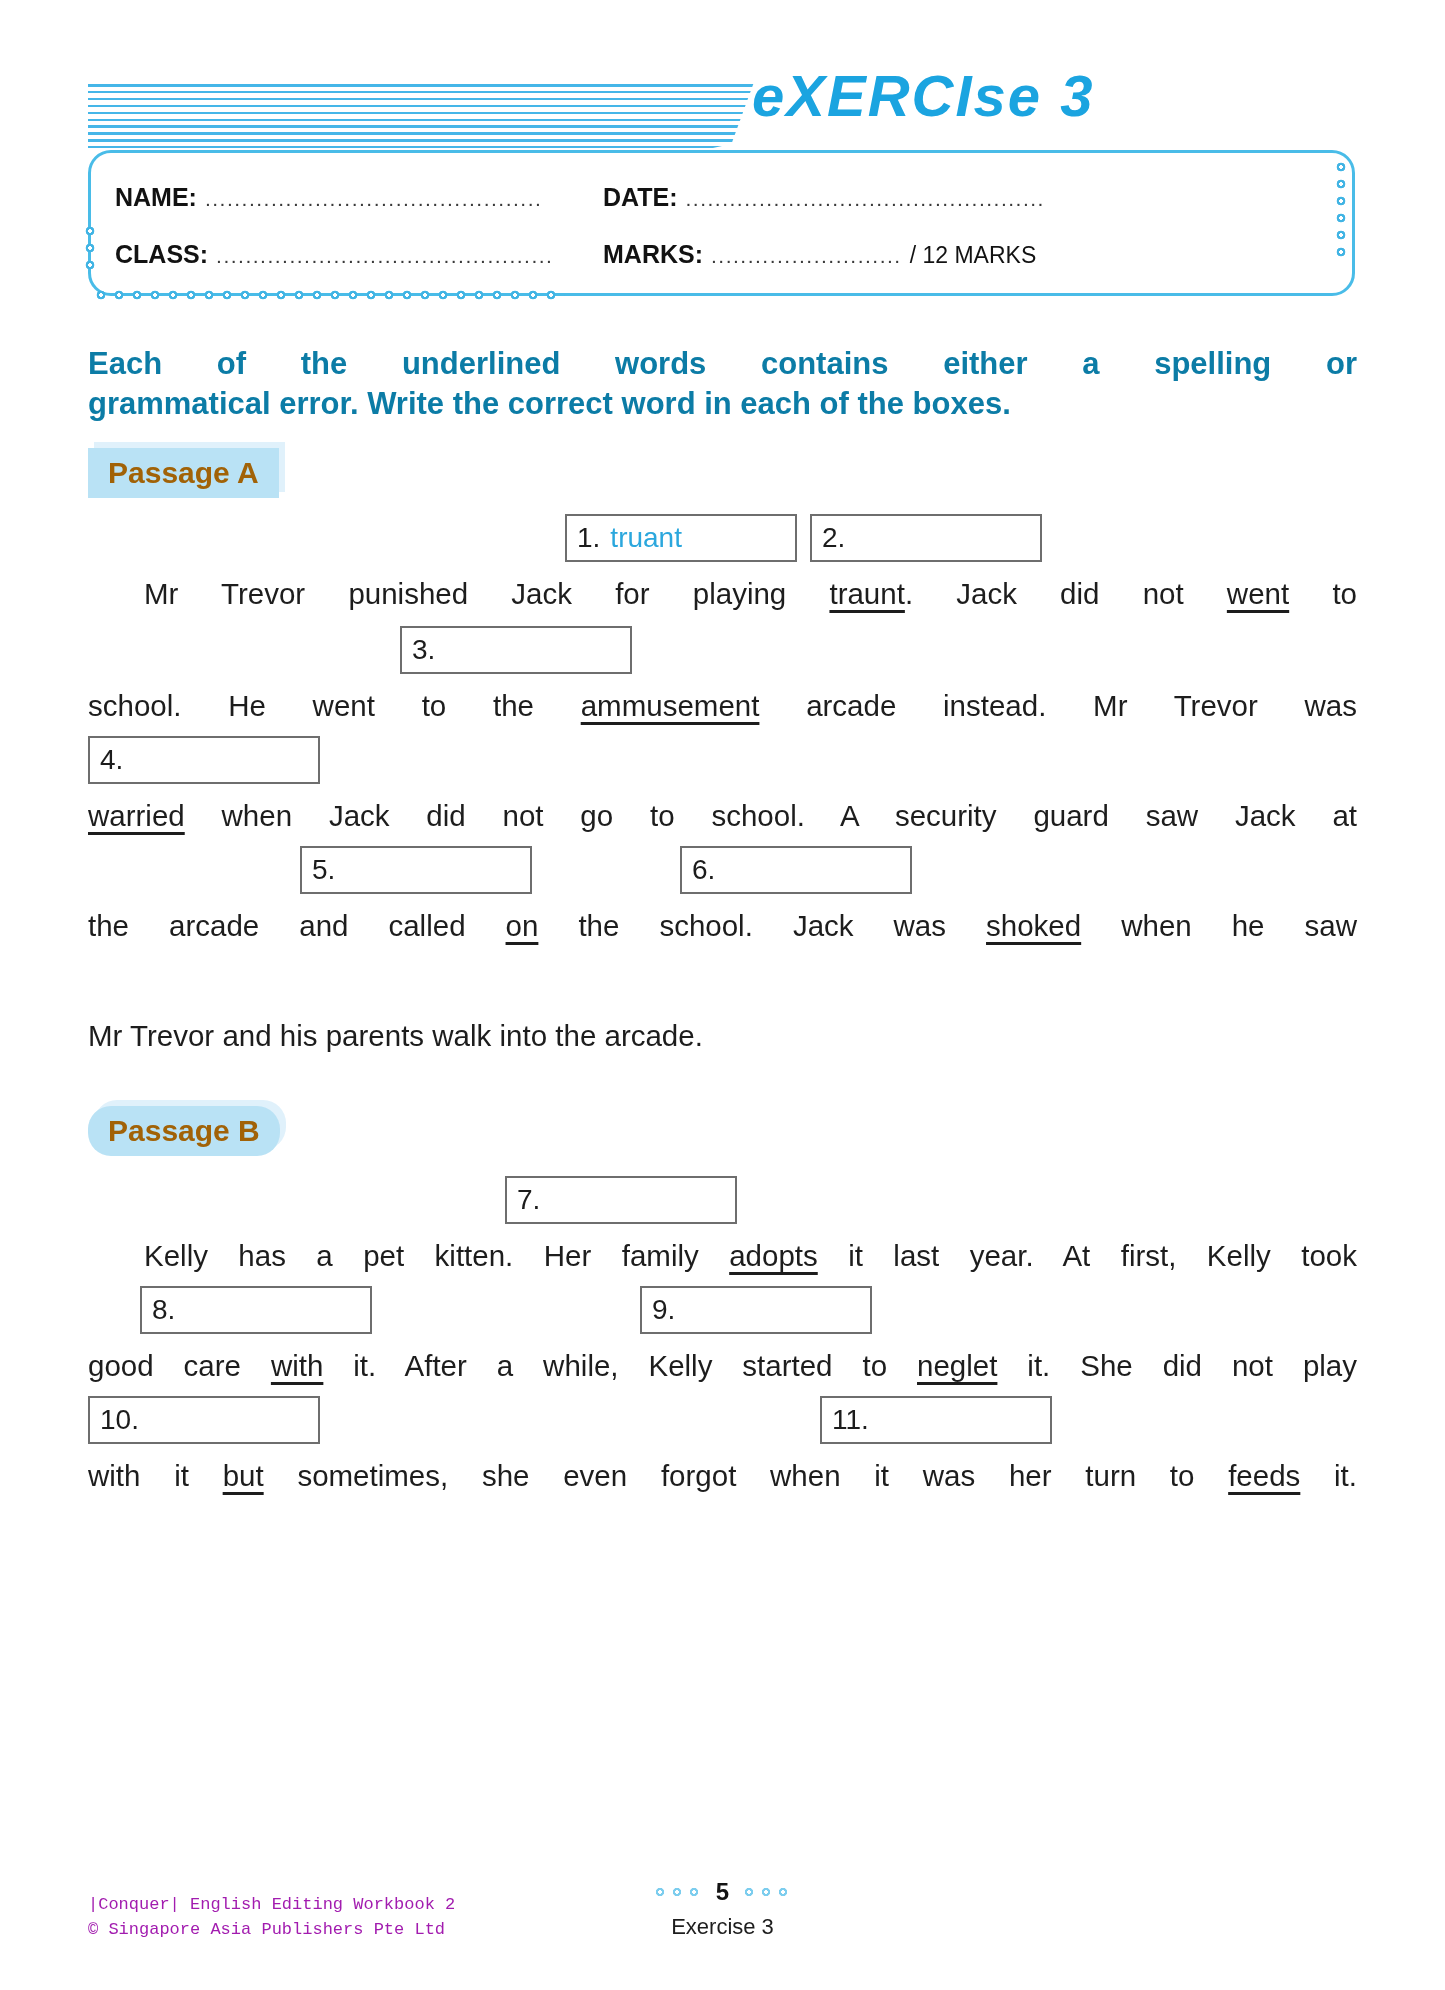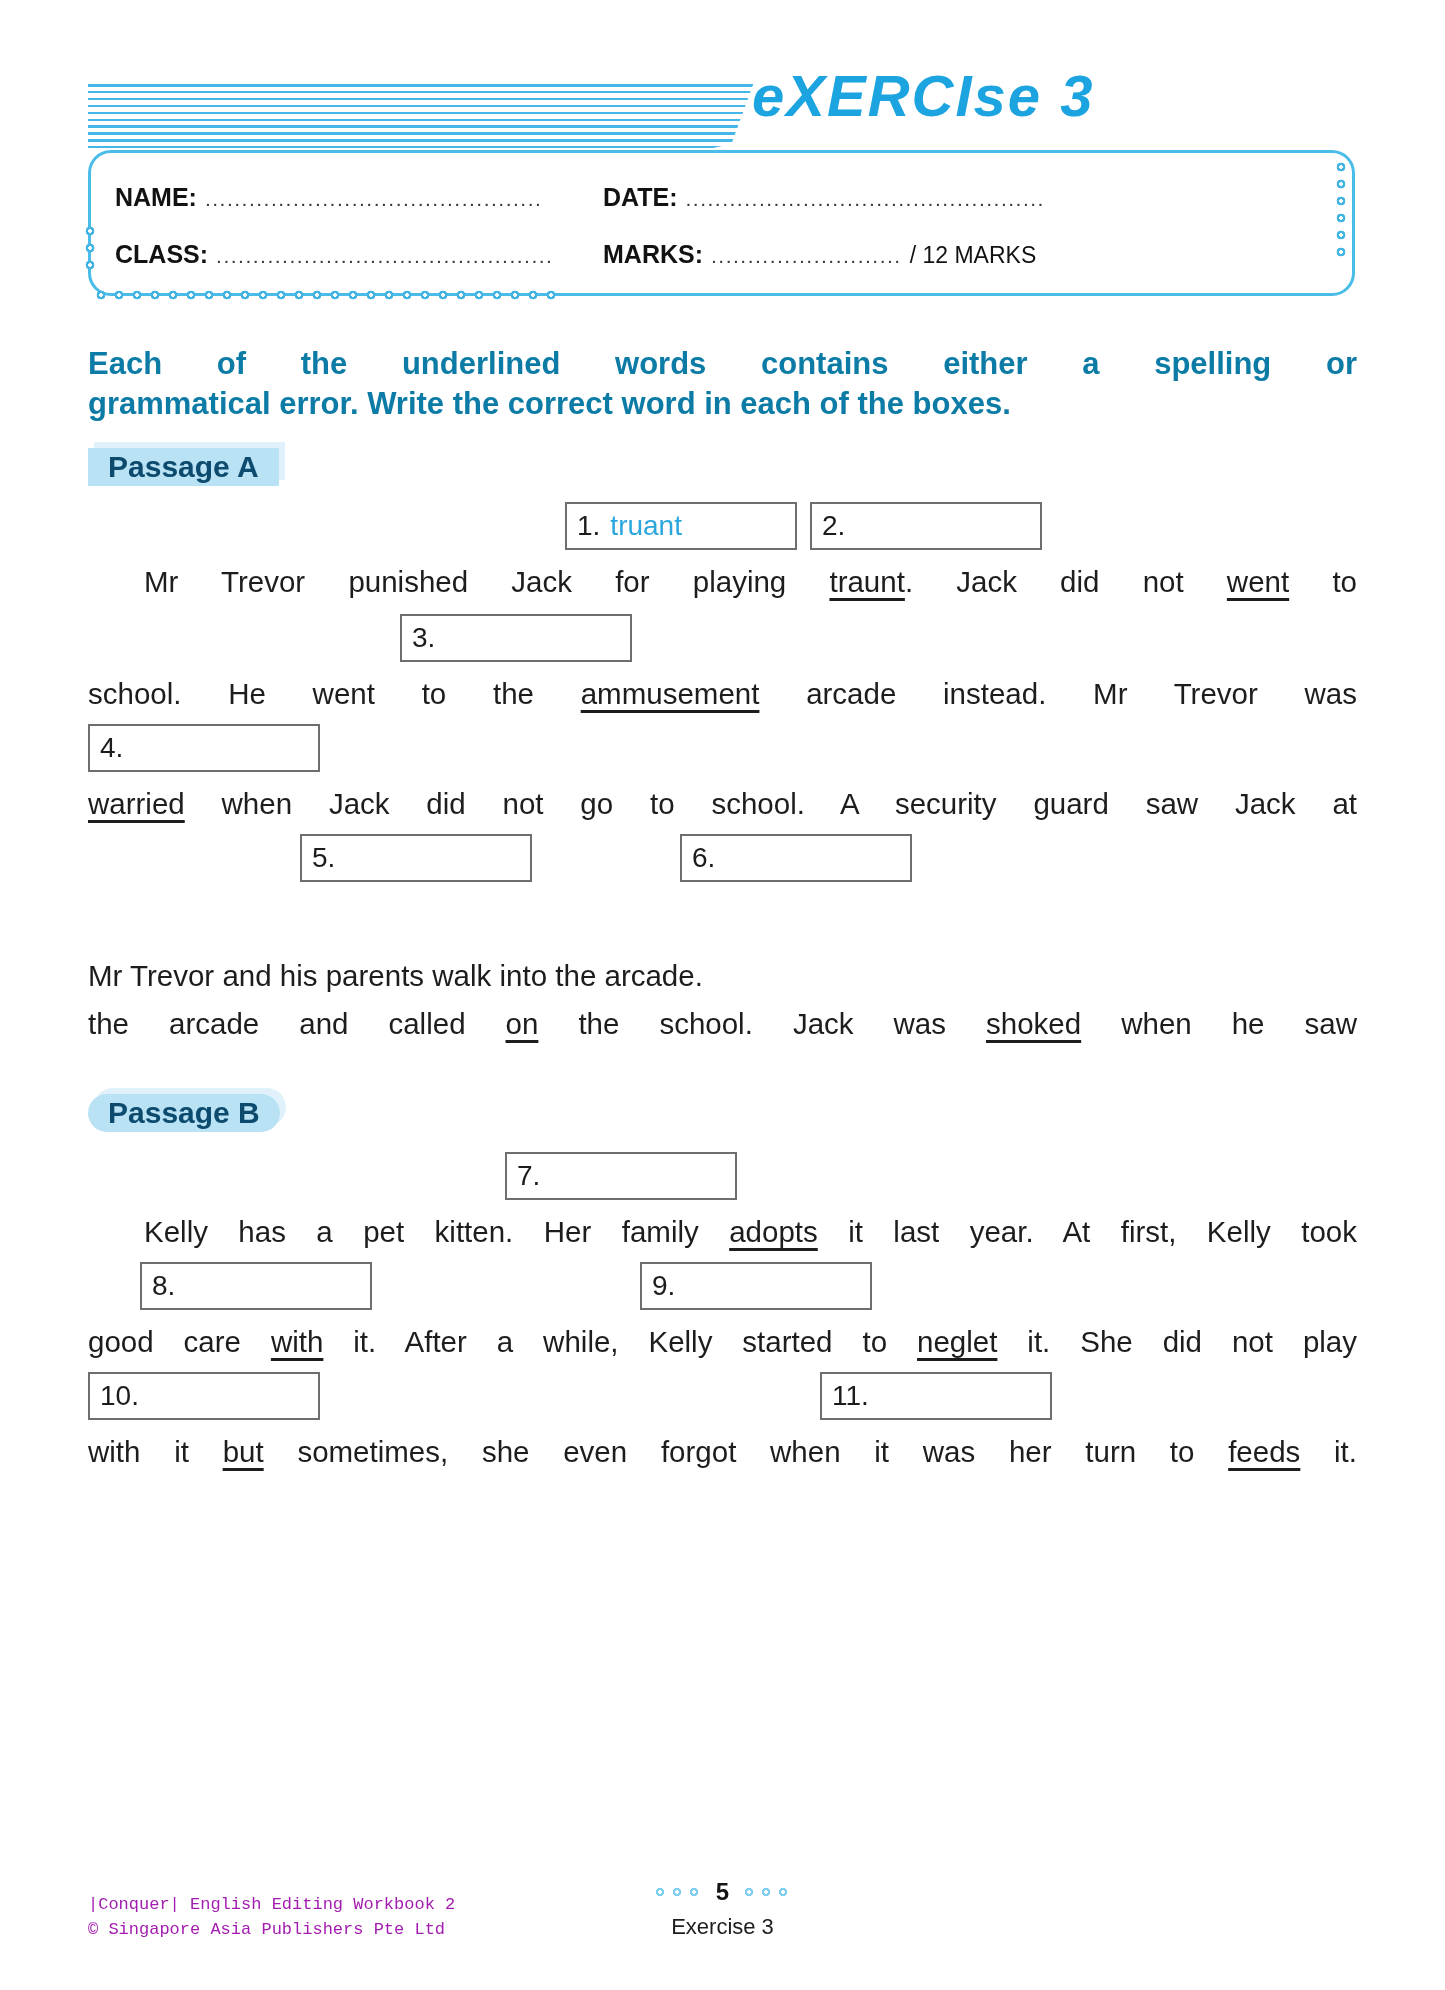--- a/index.html
+++ b/index.html
@@ -49,22 +49,22 @@
   .dots-left   { position:absolute; left:-8px; top:70px; width:14px; height:50px; }
   .dots-bottom { position:absolute; left:2px; bottom:-9px; width:472px; height:14px; }
 
   
   .content { position:absolute; left:88px; top:330px; width:1269px; }
 
   .instructions { color:#0c7ca6; font-weight:bold; font-size:31px; line-height:40px; margin-top:14px; }
   .inst-just { text-align:justify; text-align-last:justify; }
 
   .passage-label {
-    width:fit-content; background:#b9e2f5; color:#0c4a6e;
-    font-weight:bold; font-size:30px; padding:2px 20px;
+    width:fit-content; background:#b9e2f5; color:#a16207;
+    font-weight:bold; font-size:30px; padding:8px 20px;
     box-shadow:6px -6px 0 0 #e0f1fb;
   }
   .label-a { margin-top:24px; }
   .label-b { margin-top:52px;border-radius:23px; }
 
   .box-row { position:relative; height:50px; }
   .answer-box {
     position:absolute; top:0; width:232px; height:48px; box-sizing:border-box;
     border:2px solid #6e6e6e; background:#ffffff;
     display:flex; align-items:center; padding-left:10px; font-size:28px;
@@ -174,23 +174,23 @@
       <div class="answer-box" style="left:212px">
         <span class="box-num">5.</span>
         <span class="box-val"></span>
       </div>
       <div class="answer-box" style="left:592px">
         <span class="box-num">6.</span>
         <span class="box-val"></span>
       </div>
     </div>
 
+    <p class="line just"><span>the arcade and called </span><span class="u">on</span><span> the school. Jack was </span><span class="u">shoked</span><span> when he saw</span></p>
+
     <p class="line gap-big"><span>Mr Trevor and his parents walk into the arcade.</span></p>
-
-    <p class="line just"><span>the arcade and called </span><span class="u">on</span><span> the school. Jack was </span><span class="u">shoked</span><span> when he saw</span></p>
 
     <div class="passage-label label-b">Passage B</div>
 
     <div class="box-row mt20">
       <div class="answer-box" style="left:417px">
         <span class="box-num">7.</span>
         <span class="box-val"></span>
       </div>
     </div>
 

